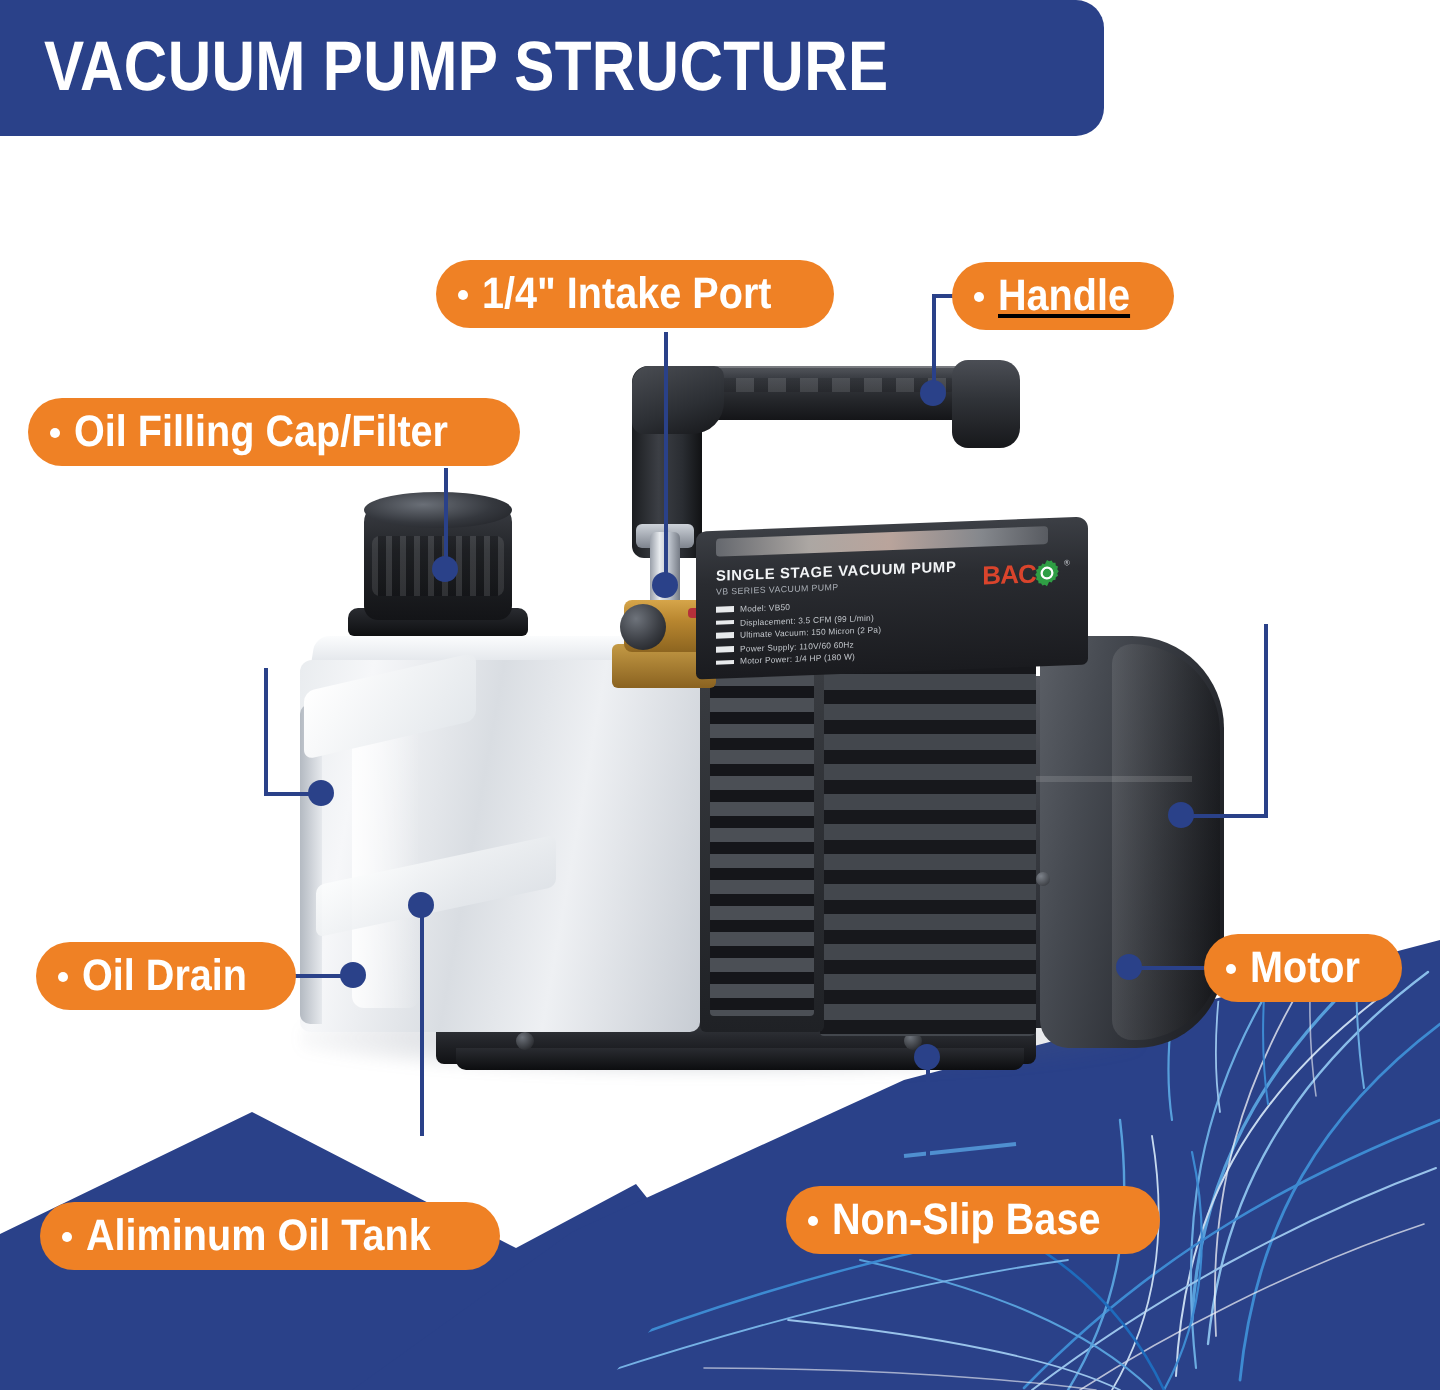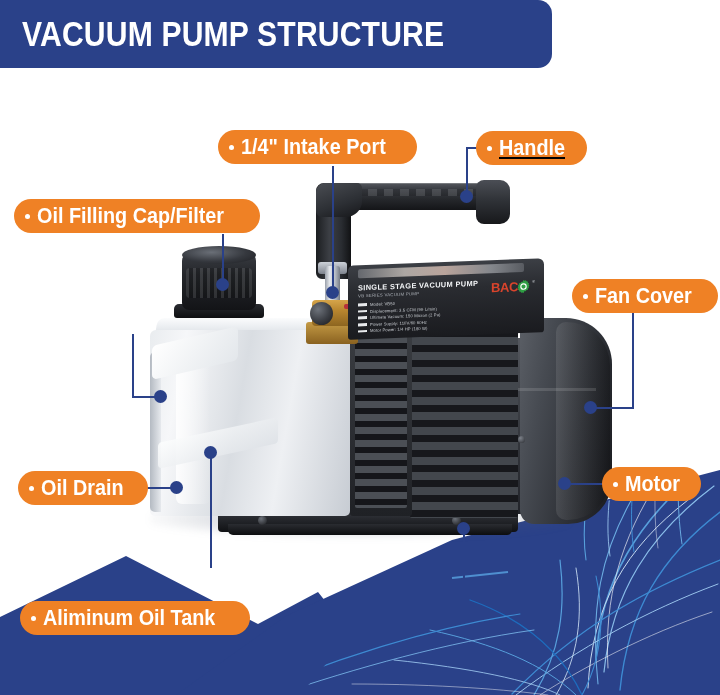--- a/index.html
+++ b/index.html
@@ -482,34 +482,34 @@
     <span class="dot"></span>
     <span class="ptext">Handle</span>
   </div>
 
   <div class="pill" style="left:14px; top:199px;">
     <span class="dot"></span>
     <span class="ptext">Oil Filling Cap/Filter</span>
   </div>
 
 
-  <div class="pill" style="left:572px; top:279px;">
-    <span class="dot"></span>
-    <span class="ptext">Fan Cover</span>
-  </div>
 
   <div class="pill" style="left:18px; top:471px;">
     <span class="dot"></span>
     <span class="ptext">Oil Drain</span>
   </div>
 
   <div class="pill" style="left:602px; top:467px;">
     <span class="dot"></span>
     <span class="ptext">Motor</span>
   </div>
 
   <div class="pill" style="left:20px; top:569px;margin-top:32px;">
     <span class="dot"></span>
     <span class="ptext">Aliminum Oil Tank</span>
   </div>
 
+  <div class="pill" style="left:393px; top:593px;">
+    <span class="dot"></span>
+    <span class="ptext">Non-Slip Base</span>
+  </div>
 
 </div>
 
 </body></html>

